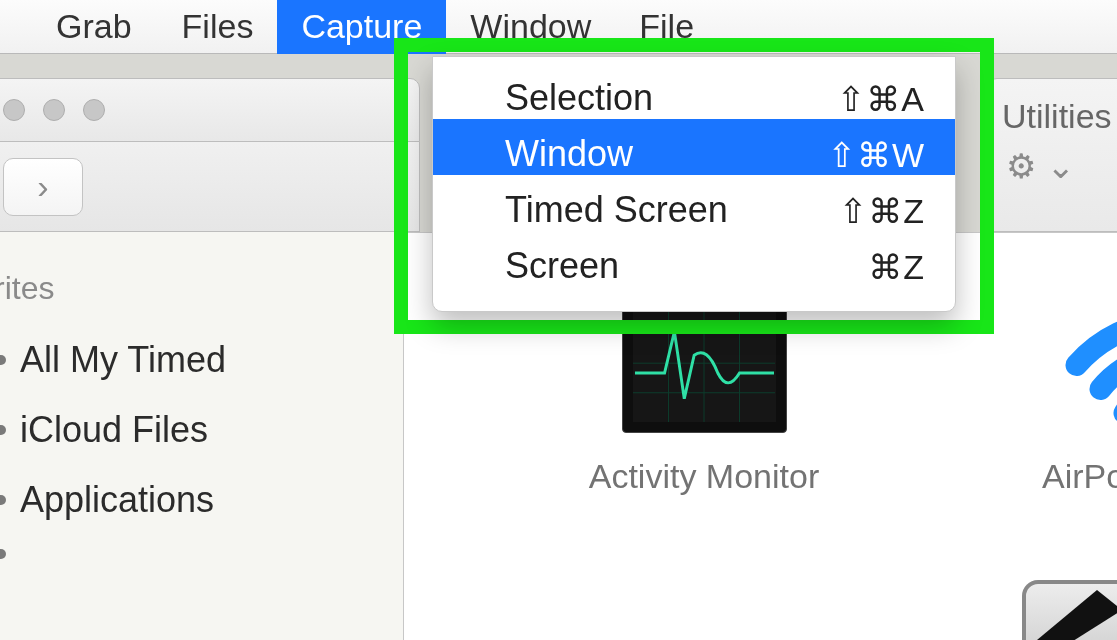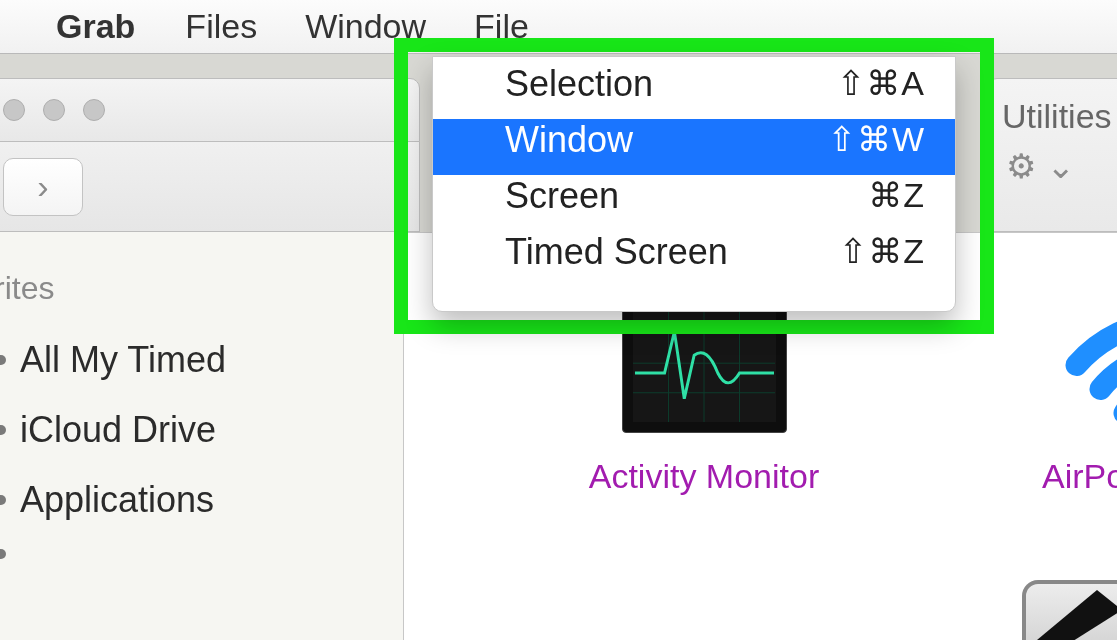--- a/index.html
+++ b/index.html
@@ -26,21 +26,21 @@
       padding-left: 36px;
       gap: 0;
     }
     .menubar-item {
       padding: 6px 24px;
       height: 54px;
       display: flex;
       align-items: center;
       cursor: default;
     }
-    .menubar-item.app { font-weight: 700; padding-left: 20px; padding-right: 26px; }
+    .menubar-item.app { font-weight: 400; padding-left: 20px; padding-right: 26px; }
     .menubar-item.active {
       background: #1a75ff;
       color: #fff;
     }
 
     
     .finder-titlebar {
       position: absolute;
       top: 78px;
       left: -20px;
@@ -132,21 +132,21 @@
     .content {
       position: absolute;
       top: 232px; left: 404px; right: 0; bottom: 0;
       background: #ffffff;
       border-top: 1px solid #c7c7c7;
     }
     .app-icon-block {
       position: absolute;
       text-align: center;
       font-size: 34px;
-      color: #a21caf;
+      color: #737373;
     }
     .activity-monitor-block { left: 140px; top: 60px; width: 320px; }
     .airport-block { left: 560px; top: 60px; width: 260px; }
 
     .am-icon {
       width: 165px; height: 140px; margin: 0 auto 24px;
       background: #161616;
       border: 1px solid #444;
       border-radius: 4px;
       position: relative;
@@ -176,21 +176,21 @@
       top: 4px; left: 24px; right: 24px; bottom: 8px;
       background: #ffffff;
       border: 1px solid #c9c9c9;
       border-radius: 0 0 10px 10px;
       box-shadow: 0 14px 28px rgba(0,0,0,0.25);
       padding-top: 6px;
       overflow: hidden;
     }
     .dropdown-row {
       display: flex;
-      align-items: flex-start;
+      align-items: flex-end;
       justify-content: space-between;
       height: 56px;
       padding: 0 30px 0 72px;
       font-size: 36px;
       color: #222;
     }
     .dropdown-row.selected {
       background: #1a75ff;
       color: #fff;
     }
@@ -211,20 +211,21 @@
       right: -20px; bottom: -10px;
       width: 110px; height: 70px;
     }
   </style>
 </head>
 <body>
 
 <div class="menubar">
   <div class="menubar-item app">Grab</div>
   <div class="menubar-item">Files</div>
+  <div class="menubar-item active">Capture</div>
   <div class="menubar-item">Window</div>
   <div class="menubar-item">File</div>
 </div>
 
 <div class="finder-titlebar">
   <div class="traffic-dot"></div>
   <div class="traffic-dot"></div>
   <div class="traffic-dot"></div>
 </div>
 
@@ -236,21 +237,21 @@
 
 <div class="sidebar">
   <div class="sidebar-heading">rites</div>
 
   <div class="sidebar-item">
     <span class="sidebar-bullet"></span>
     <span>All My Timed</span>
   </div>
   <div class="sidebar-item">
     <span class="sidebar-bullet"></span>
-    <span>iCloud Drive</span>
+    <span>iCloud Files</span>
   </div>
   <div class="sidebar-item">
     <span class="sidebar-bullet"></span>
     <span>Applications</span>
   </div>
   <div class="sidebar-item">
     <span class="sidebar-bullet"></span>
   </div>
 </div>
 
@@ -312,21 +313,21 @@
   <div class="dropdown">
     <div class="dropdown-row">
       <span>Selection</span>
       <span class="shortcut">⇧⌘A</span>
     </div>
     <div class="dropdown-row selected">
       <span>Window</span>
       <span class="shortcut">⇧⌘W</span>
     </div>
     <div class="dropdown-row">
+      <span>Timed Screen</span>
+      <span class="shortcut">⇧⌘Z</span>
+    </div>
+    <div class="dropdown-row">
       <span>Screen</span>
       <span class="shortcut">⌘Z</span>
     </div>
-    <div class="dropdown-row">
-      <span>Timed Screen</span>
-      <span class="shortcut">⇧⌘Z</span>
-    </div>
   </div>
 </div>
 
 </body></html>

